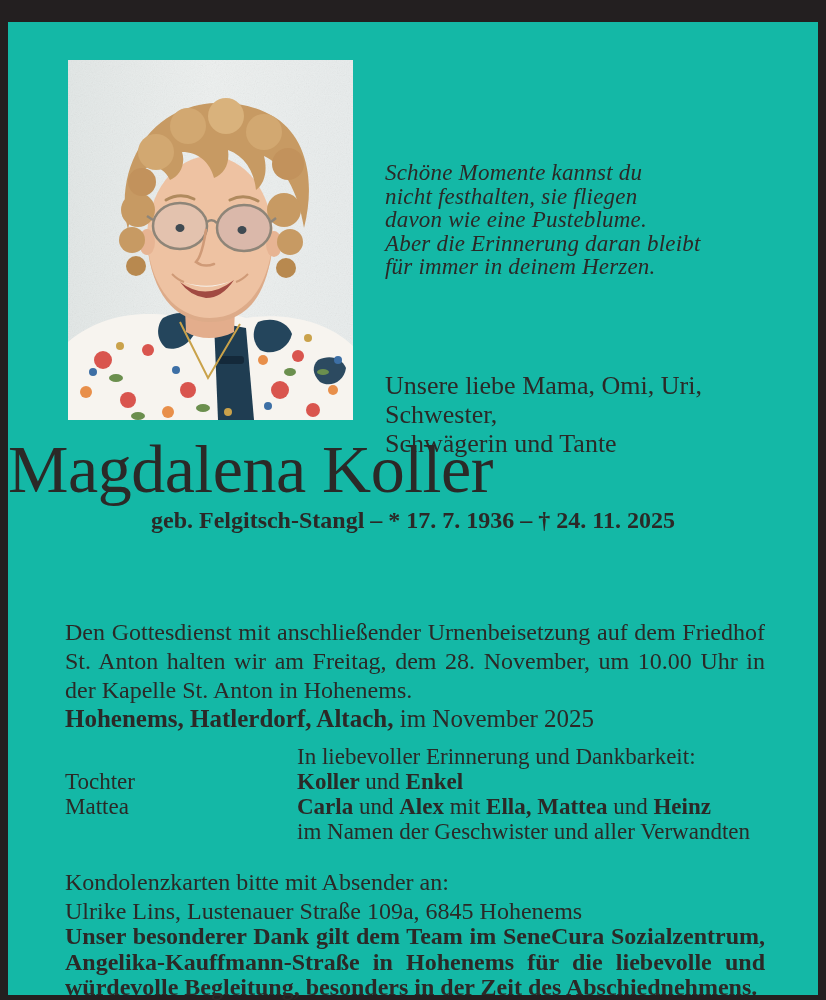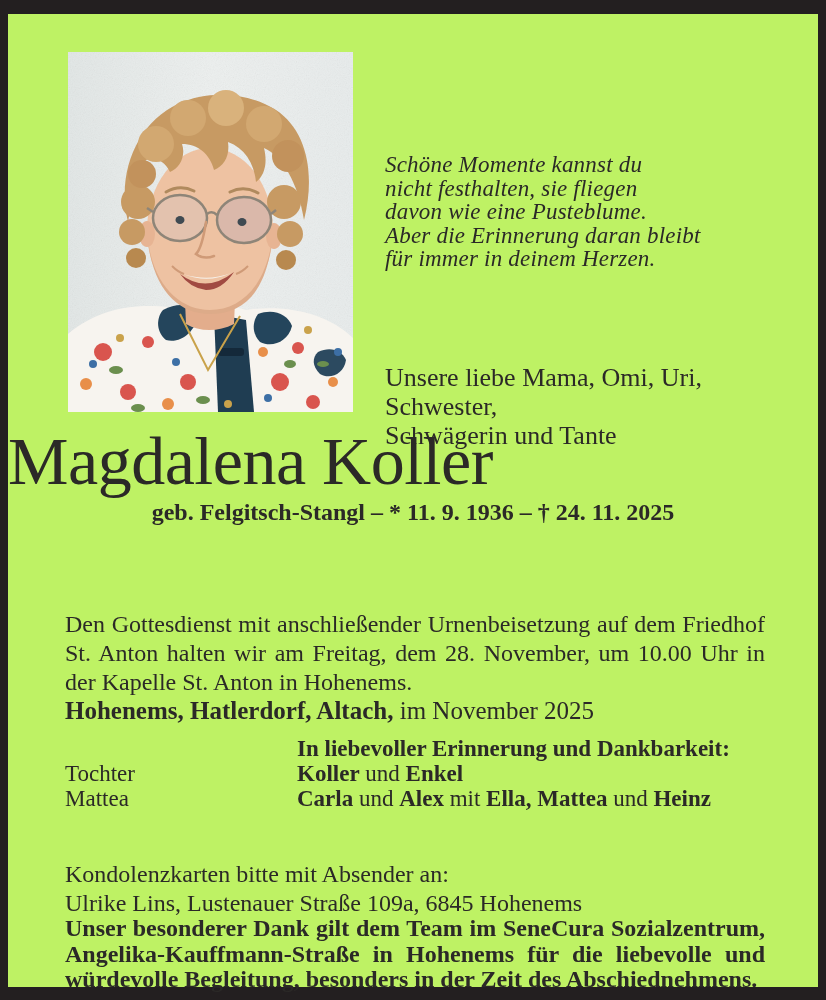--- a/index.html
+++ b/index.html
@@ -5,22 +5,22 @@
   html,body{margin:0;padding:0;}
   body{
     width:826px;height:1000px;
     background:#231f20;
     font-family:"Liberation Serif","DejaVu Serif",serif;
     color:#2b2927;
     position:relative;
     overflow:hidden;
   }
   .card{
-    position:absolute;left:8px;top:14px;width:810px;height:973px;
-    background:#bef264;
+    position:absolute;left:8px;top:22px;width:810px;height:973px;
+    background:#14b8a6;
   }
   .abs{position:absolute;}
   .photo{
     left:60px;top:38px;width:285px;height:360px;
     overflow:hidden;
   }
   .photo svg{display:block;width:285px;height:360px;}
   .quote{
     left:377px;top:139px;width:400px;
     font-style:italic;
@@ -52,21 +52,21 @@
   .p1{top:522px;}
   .p2{top:596px;}
   .dateline{
     left:57px;top:683px;width:700px;
     font-size:25px;line-height:28px;
   }
   .family{
     left:57px;top:722px;width:720px;
     font-size:23px;line-height:25px;
   }
-  .fam-heading{margin-left:232px;font-weight:bold;}
+  .fam-heading{margin-left:232px;}
   .fam-row{display:flex;}
   .fam-label{flex:0 0 224px;text-align:left;margin-right:8px;}
   .fam-names{flex:1;}
   .condolence{
     left:57px;top:846px;width:720px;
     font-size:24px;line-height:29px;
   }
   .thanks{
     left:57px;top:902px;width:700px;
     font-size:24px;line-height:25.5px;
@@ -198,38 +198,39 @@
       </g>
     </svg>
   </div>
 
   <div class="abs quote">Schöne Momente kannst du<br>nicht festhalten, sie fliegen<br>davon wie eine Pusteblume.<br>Aber die Erinnerung daran bleibt<br>für immer in deinem Herzen.</div>
 
   <div class="abs salutation">Unsere liebe Mama, Omi, Uri, Schwester,<br>Schwägerin und Tante</div>
 
   <div class="abs name">Magdalena Koller</div>
 
-  <div class="abs subtitle">geb. Felgitsch-Stangl – * 11. 9. 1936 – † 24. 11. 2025</div>
+  <div class="abs subtitle">geb. Felgitsch-Stangl – * 17. 7. 1936 – † 24. 11. 2025</div>
 
   <div class="abs para p2">Den Gottesdienst mit anschließender Urnenbeisetzung auf dem Friedhof St. Anton halten wir am Freitag, dem 28. November, um 10.00 Uhr in der Kapelle St. Anton in Hohenems.</div>
 
   <div class="abs dateline"><span class="b">Hohenems, Hatlerdorf, Altach,</span><span> im November 2025</span></div>
 
   <div class="abs family">
     <div class="fam-heading">In liebevoller Erinnerung und Dankbarkeit:</div>
     <div class="fam-row">
       <div class="fam-label">Tochter</div>
       <div class="fam-names"><span class="b">Koller</span><span> und </span><span class="b">Enkel</span></div>
     </div>
     <div class="fam-row">
       <div class="fam-label">Mattea</div>
       <div class="fam-names"><span class="b">Carla</span><span> und </span><span class="b">Alex</span><span> mit </span><span class="b">Ella, Mattea</span><span> und </span><span class="b">Heinz</span></div>
     </div>
     <div class="fam-row">
       <div class="fam-label"></div>
+      <div class="fam-names"><span>im Namen der Geschwister und aller Verwandten</span></div>
     </div>
   </div>
 
   <div class="abs condolence">
     <div>Kondolenzkarten bitte mit Absender an:</div>
     <div>Ulrike Lins, Lustenauer Straße 109a, 6845 Hohenems</div>
   </div>
 
   <div class="abs thanks">Unser besonderer Dank gilt dem Team im SeneCura Sozialzentrum, Angelika-Kauffmann-Straße in Hohenems für die liebevolle und würdevolle Begleitung, besonders in der Zeit des Abschiednehmens.</div>
 

